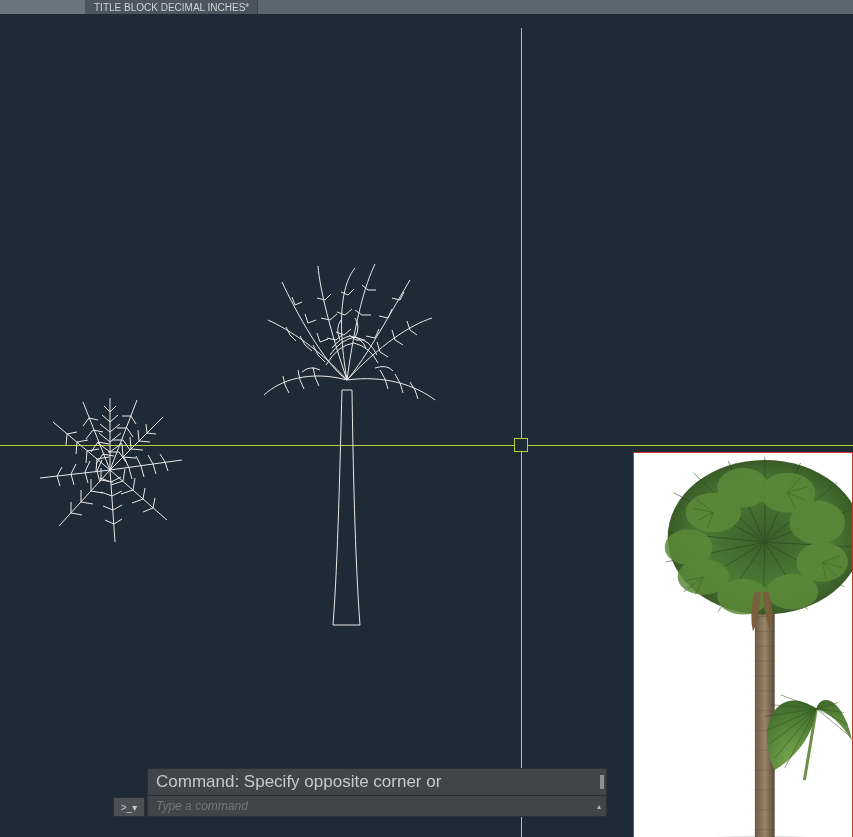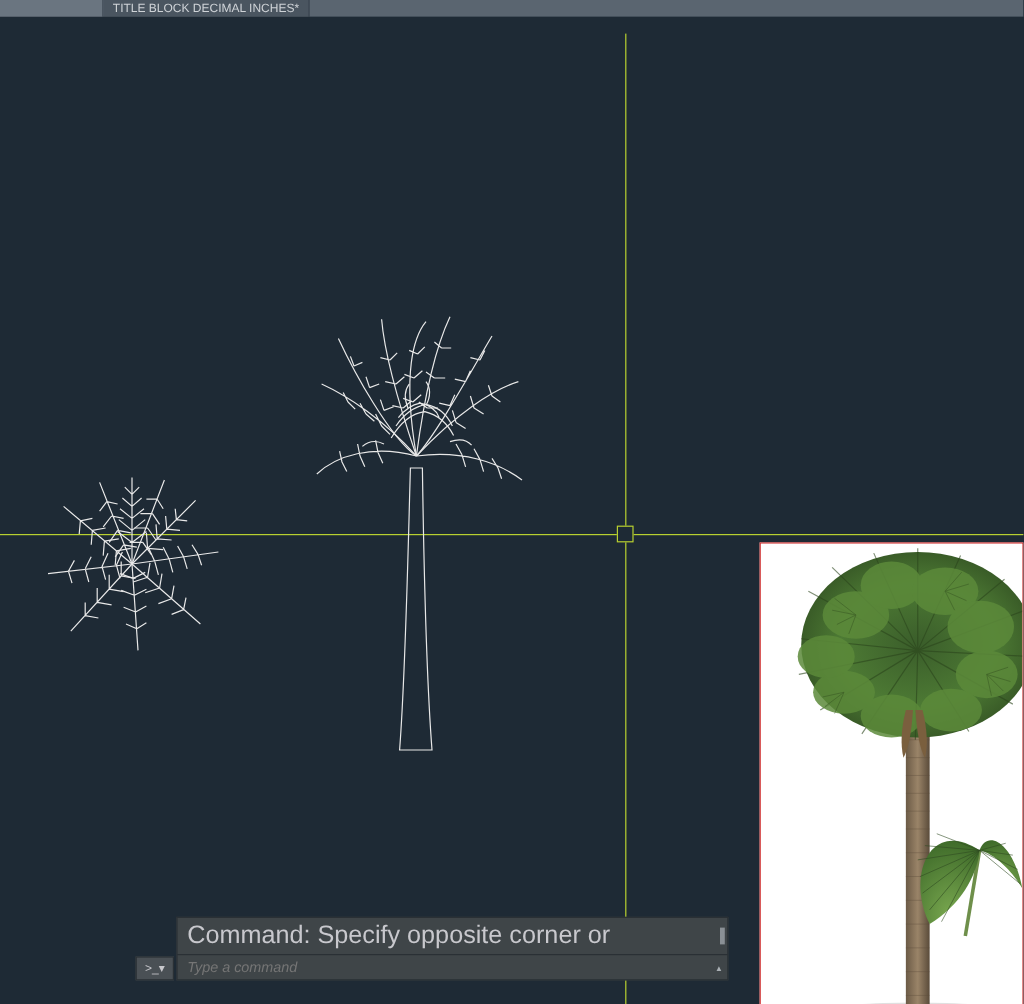--- a/index.html
+++ b/index.html
@@ -93,21 +93,21 @@
 
   
   .cmd-area {
     position: absolute;
     left: 147px; bottom: 20px;
     width: 460px;
   }
   .cmd-history {
     background: #3f4548;
     color: #c8c8cd;
-    font-size: 21px;
+    font-size: 17px;
     padding: 3px 8px;
     border: 1px solid #2a3035;
     border-bottom: none;
     position: relative;
   }
   .cmd-history .scroll-nub {
     position: absolute; right: 2px; top: 50%; transform: translateY(-50%);
     width: 4px; height: 14px; background: #8a9095;
   }
   .cmd-input-row {

